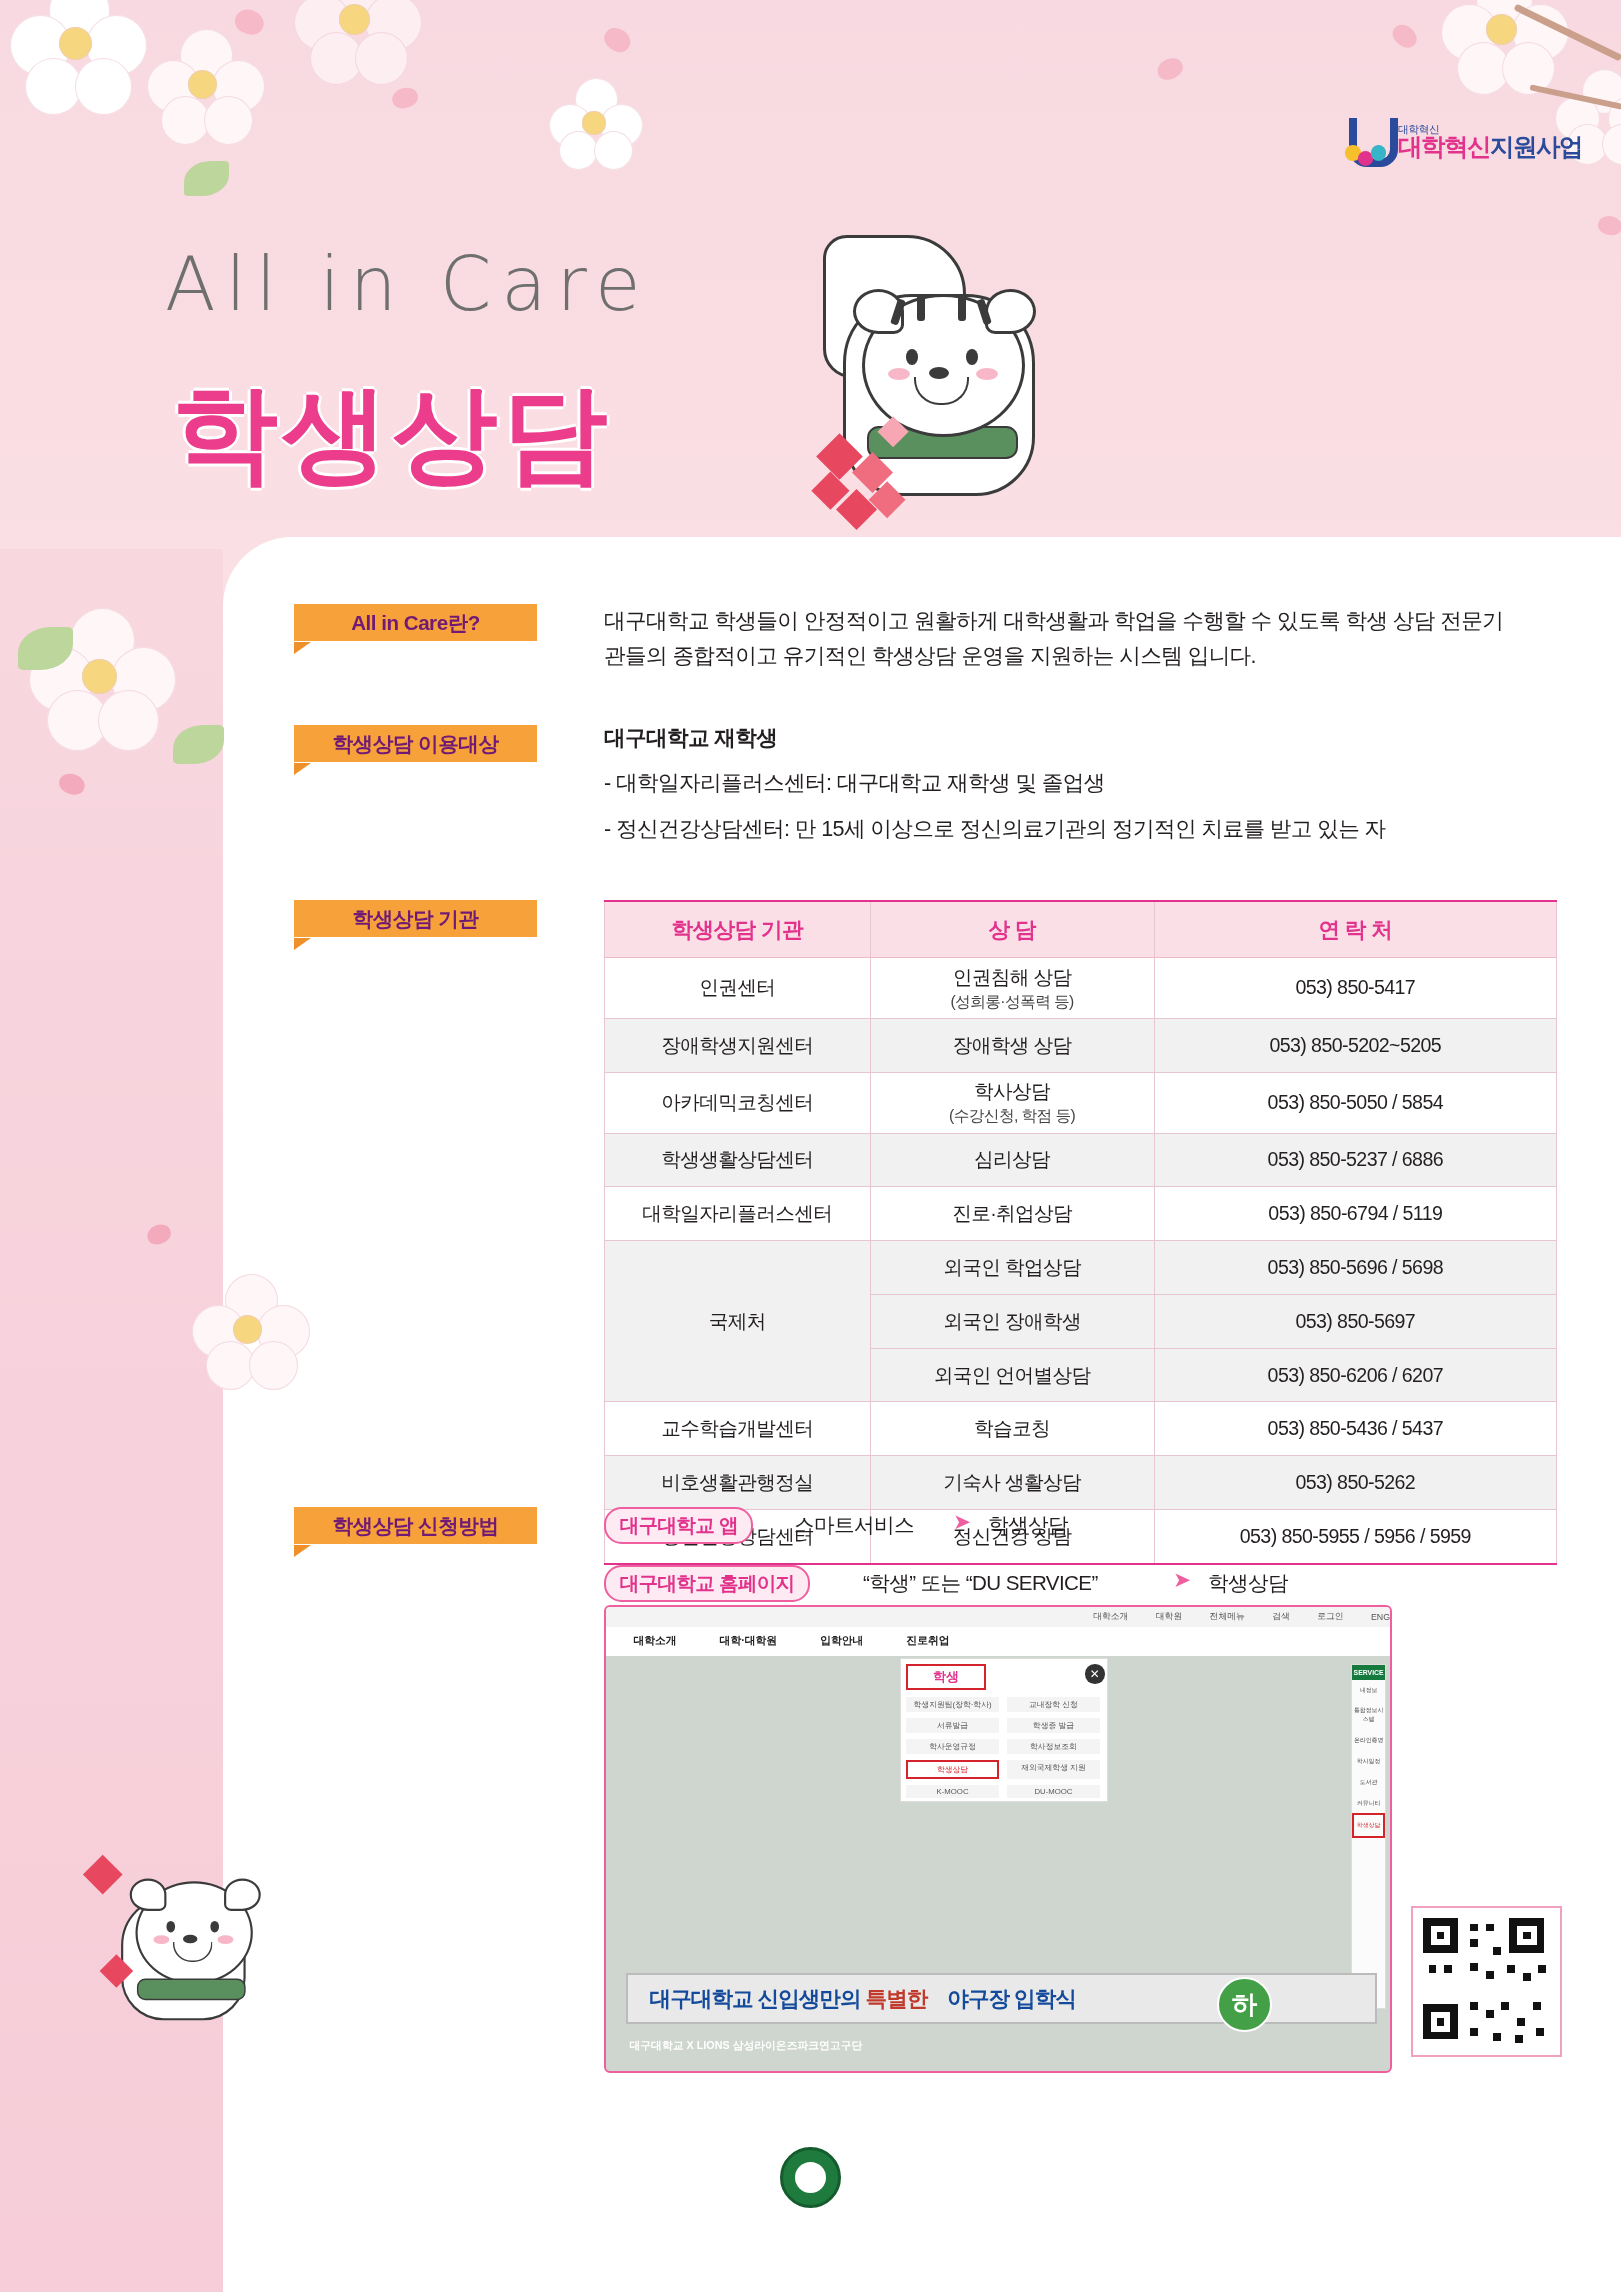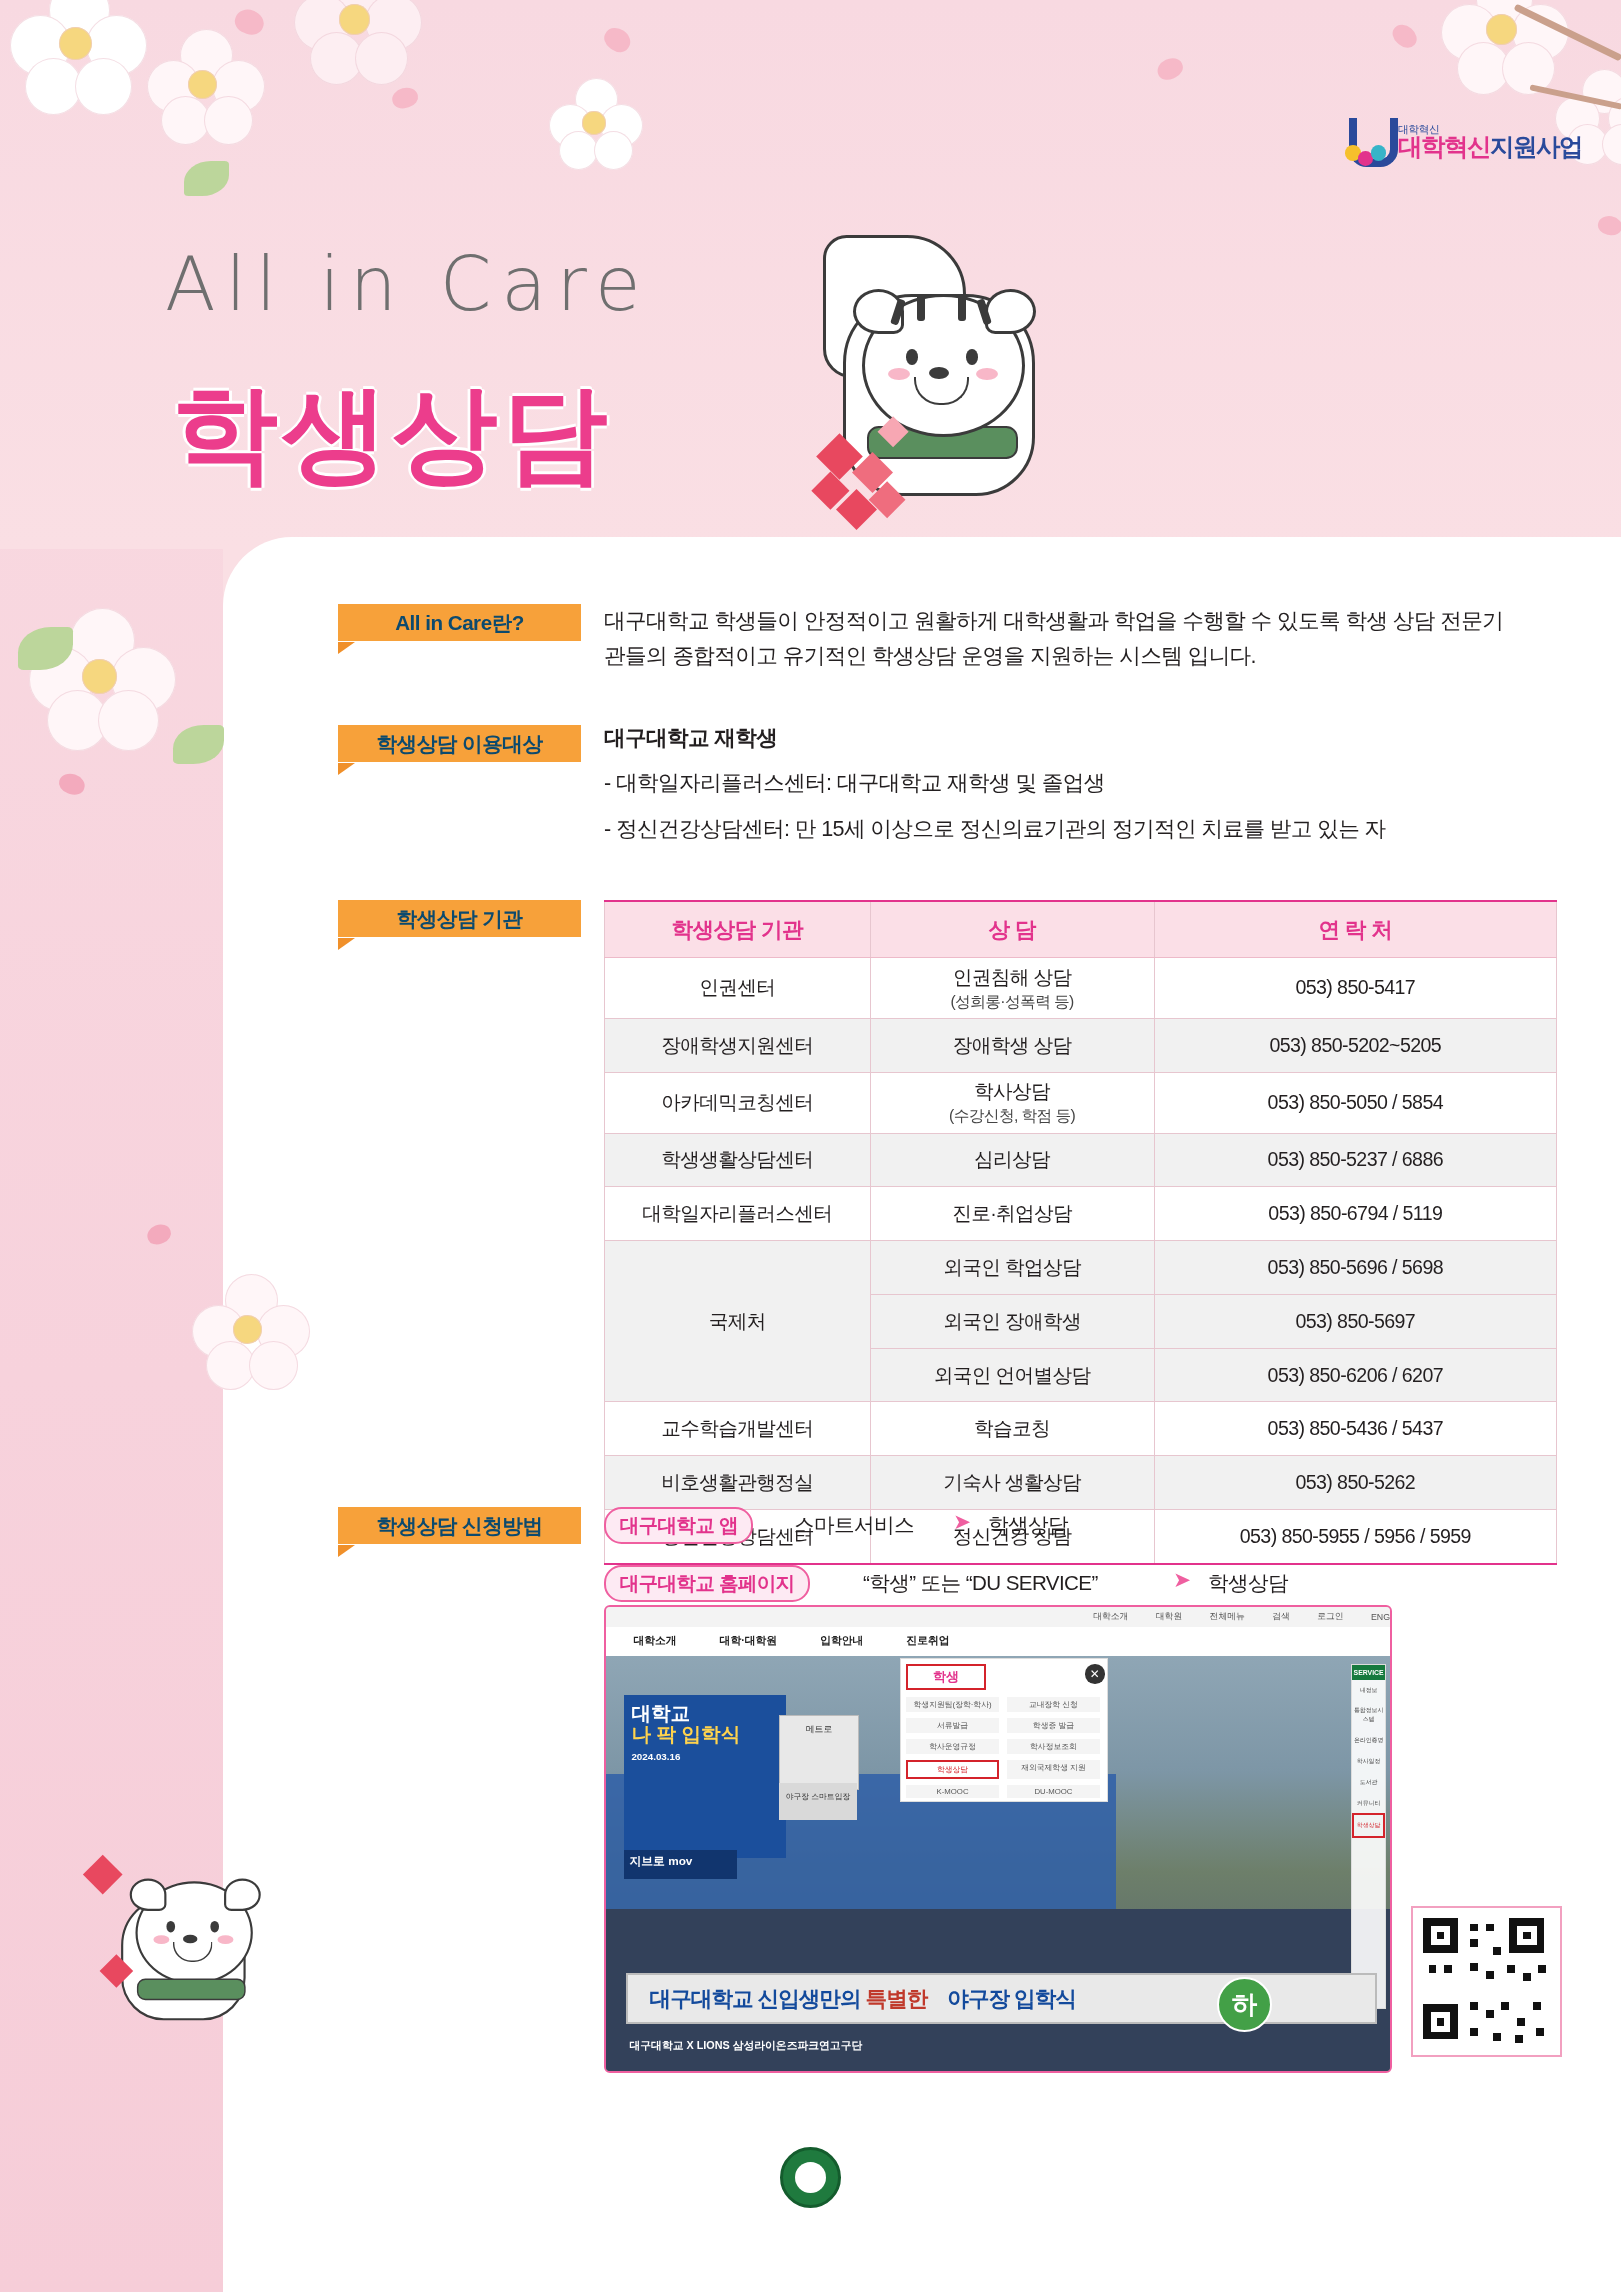--- a/index.html
+++ b/index.html
@@ -81,24 +81,23 @@
   .tiger .hearts-bundle{position:absolute;left:29px;top:225px;width:147px;height:118px;}
   .heart{position:absolute;transform:rotate(-45deg);}
   .heart::before,.heart::after{content:"";position:absolute;border-radius:50%;}
   .tiger .bag{position:absolute;left:39px;top:59px;width:137px;height:137px;background:#fff;border:3.9px solid #3b3b3b;border-radius:23.5px 59px 29px 29px;}
 
   
   .tiger2{position:absolute;left:93px;top:1818px;width:245px;height:245px;}
 
   
   .tag{
-    position:absolute;height:37px;background:#f7a13a;color:#0c4a6e;font-weight:bold;
+    position:absolute;height:37px;background:#f7a13a;color:#701a75;font-weight:bold;
     font-size:20.6px;display:flex;align-items:center;justify-content:center;
     letter-spacing:-0.5px;
-    margin-left:44px;
   }
   .tag::after{
     content:"";position:absolute;left:0;bottom:-12.7px;border-top:12.7px solid #f0902a;
     border-right:17.6px solid transparent;
   }
 
   
   .para{
     position:absolute;font-size:21.6px;color:#231f20;line-height:1.62;letter-spacing:-0.6px;
   }
@@ -429,32 +428,20 @@
     <span>전체메뉴</span>
     <span>검색</span>
     <span>로그인</span>
     <span>ENG</span>
   </div>
   <div class="navbar">
     <span>대학소개</span>
     <span>대학·대학원</span>
     <span>입학안내</span>
     <span>진로취업</span>
-  </div>
-  <div class="photo">
-    <div class="stadium"></div>
-    <div class="crowd"></div>
-    <div style="position:absolute;left:17.6px;top:39px;width:147px;height:147px;background:#1b4f9c;color:#fff;padding:7.8px;font-size:19.6px;font-weight:bold;line-height:1.1;">
-      <div>대학교</div>
-      <div style="color:#ffd34d;">나 팍 입학식</div>
-      <div style="font-size:9.8px;margin-top:5.9px;">2024.03.16</div>
-    </div>
-    <div style="position:absolute;left:173px;top:59px;width:78px;height:65px;background:#e8e8e8;border:1px solid #bbb;font-size:8.8px;color:#333;text-align:center;padding-top:7.8px;">메트로</div>
-    <div style="position:absolute;left:173px;top:127px;width:78px;height:29px;background:#d9d9d9;font-size:7.8px;color:#333;text-align:center;padding-top:7.8px;">야구장 스마트입장</div>
-    <div style="position:absolute;left:17.6px;top:194px;width:108px;height:25.5px;background:#11356e;color:#fff;font-size:11.8px;font-weight:bold;padding:3.9px 0 0 5.9px;">지브로 mov</div>
   </div>
 
   <div class="searchpanel"></div>
   <div class="searchrow">학생</div>
   <div class="closebtn">✕</div>
   <div class="grid">
     <div>학생지원팀(장학·학사)</div>
     <div>교내장학 신청</div>
     <div>서류발급</div>
     <div>학생증 발급</div>

